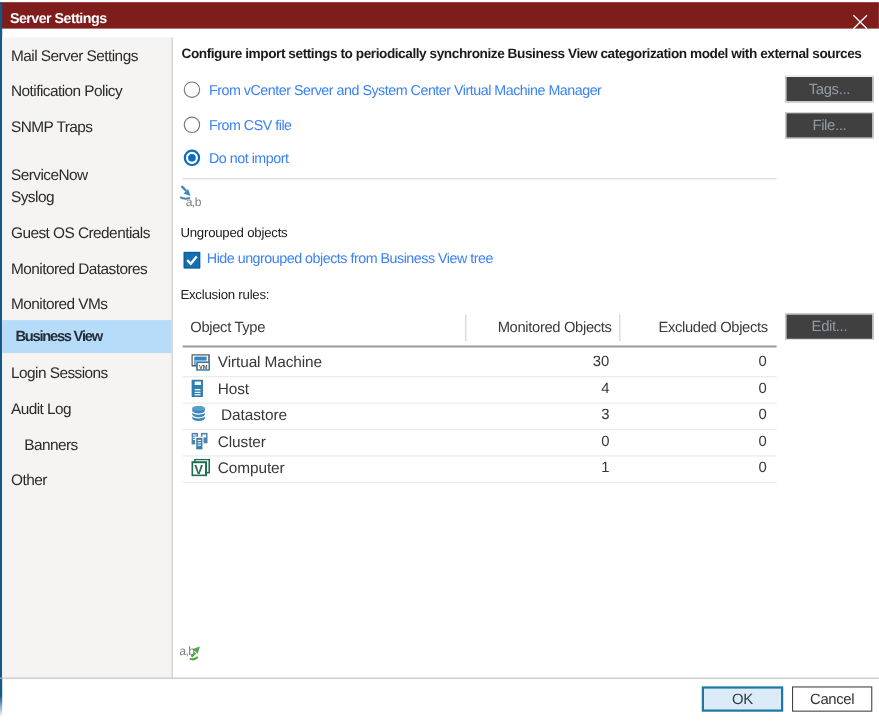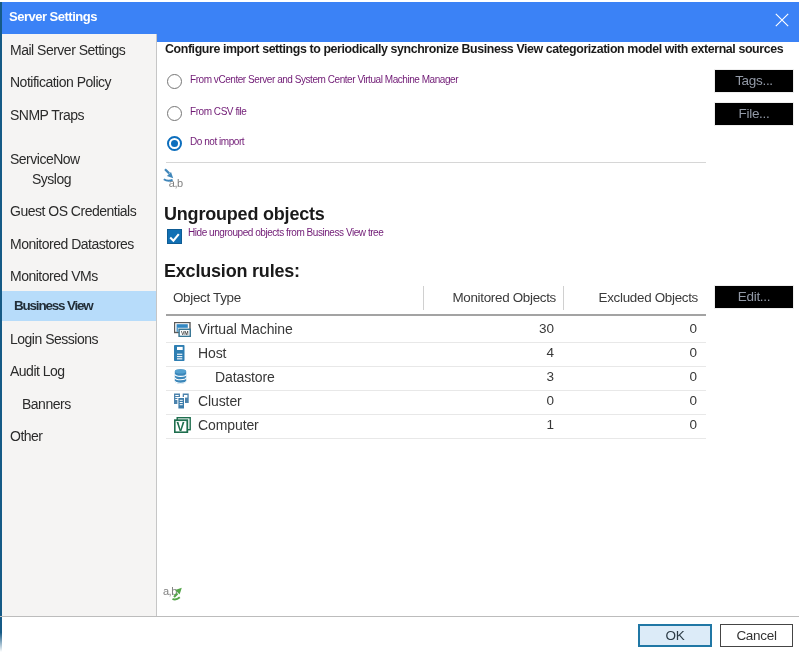--- a/index.html
+++ b/index.html
@@ -1,37 +1,37 @@
 <!DOCTYPE html>
 <html><head>
 <meta charset="utf-8">
 <style>
 * { margin:0; padding:0; box-sizing:border-box; }
 html,body { width:799px; height:655px; background:#ffffff; font-family:"Liberation Sans", sans-serif; overflow:hidden; }
 #dlg { position:absolute; left:0; top:0; width:799px; height:655px; background:#fff; }
-#titlebar { position:absolute; left:0; top:2px; width:799px; height:40px; background:#3b82f6; }
+#titlebar { position:absolute; left:0; top:2px; width:799px; height:24px; background:#7f1d1d; }
 #titletext { position:absolute; left:9px; top:7px; font-size:13px; font-weight:bold; color:#ffffff; letter-spacing:-0.5px; }
 #closex { position:absolute; left:774.5px; top:10.5px; }
 #leftborder { position:absolute; left:0; top:2px; width:2px; height:650px; background:linear-gradient(to bottom, #155a86 0%, #155a86 97%, rgba(21,90,134,0) 100%); }
 #sidebar { position:absolute; left:2px; top:34px; width:154px; height:582px; background:#f5f4f3; }
 #sideline { position:absolute; left:156px; top:34px; width:1px; height:582px; background:#c6c6c6; }
 .mi { position:absolute; left:2px; width:154px; height:32px; line-height:32px; padding-left:8px; font-size:14px; color:#2b2b2b; letter-spacing:-0.5px; }
 .mi.sel { background:#b7dcfa; font-weight:bold; color:#222e38; font-size:13.4px; letter-spacing:-1.15px; height:30px; line-height:30px; margin-top:1px; }
 .heading { position:absolute; font-weight:bold; color:#1a1a1a; font-size:12.4px; letter-spacing:-0.4px; white-space:nowrap; }
-.label { position:absolute; font-size:10px; color:#701a75; letter-spacing:-0.45px; white-space:nowrap; }
+.label { position:absolute; font-size:13px; color:#3b82f6; letter-spacing:-0.45px; white-space:nowrap; }
 .radio { position:absolute; width:15px; height:15px; border-radius:50%; border:1px solid #767676; background:#fff; }
 .radio.sel { border:2px solid #0c6ebd; }
 .radio.sel::after { content:""; position:absolute; left:2px; top:2px; width:7px; height:7px; border-radius:50%; background:#0c6ebd; }
 .btn { position:absolute; width:76px; height:23px; font-size:13.5px; text-align:center; line-height:21px; letter-spacing:-0.3px; }
-.btn.disabled { background:#000000; border:1px solid #eeeeee; color:#939aa7; width:80px; height:24px; line-height:22px; }
+.btn.disabled { background:#404040; border:1px solid #eeeeee; color:#939aa7; width:80px; height:24px; line-height:22px; }
 #okbtn { left:638px; top:624px; width:74px; height:23px; background:#dcebf8; border:2px solid #2077a5; color:#2b3a45; line-height:19px; }
 #cancelbtn { left:720px; top:624px; width:73px; height:23px; background:#ffffff; border:1px solid #454545; color:#333; }
 .link { position:absolute; font-size:12.8px; color:#2273b6; letter-spacing:-0.3px; white-space:nowrap; }
 #chk { position:absolute; left:167px; top:229px; width:15px; height:15px; background:#1170b4; border:1px solid #0f5c94; }
-.boldlab { position:absolute; font-weight:bold; font-size:18px; color:#1a1a1a; letter-spacing:-0.2px; }
+.boldlab { position:absolute; font-weight:normal; font-size:12px; color:#1a1a1a; letter-spacing:-0.2px; }
 .hline { position:absolute; height:1px; background:#d6d6d6; }
 .vline { position:absolute; width:1px; background:#d0d0d0; }
 .th { position:absolute; font-size:13.4px; color:#3a3a3a; letter-spacing:-0.3px; white-space:nowrap; }
 .num { position:absolute; font-size:13.5px; color:#383838; text-align:right; }
 .rowlab { position:absolute; font-size:14px; color:#383838; letter-spacing:-0.1px; white-space:nowrap; }
 .icon { position:absolute; }
 </style>
 </head>
 <body>
 <div id="dlg">
@@ -41,21 +41,21 @@
         <path d="M0.8 0.8 L13.2 13.2 M13.2 0.8 L0.8 13.2" stroke="#ffffff" stroke-width="1.15"></path>
       </svg>
   </div>
   <div id="leftborder"></div>
   <div id="sidebar"></div>
   <div id="sideline"></div>
   <div class="mi" style="top:34px;">Mail Server Settings</div>
   <div class="mi" style="top:66px;">Notification Policy</div>
   <div class="mi" style="top:98.5px;">SNMP Traps</div>
   <div class="mi" style="top:130.5px;margin-top:12px;">ServiceNow</div>
-  <div class="mi" style="top:163px;margin-left:22px;">Syslog</div>
+  <div class="mi" style="top:163px;">Syslog</div>
   <div class="mi" style="top:195px;">Guest OS Credentials</div>
   <div class="mi" style="top:227.5px;">Monitored Datastores</div>
   <div class="mi" style="top:259.5px;">Monitored VMs</div>
   <div class="mi sel" style="top:290px;padding-left:12px;">Business View</div>
   <div class="mi" style="top:322.5px;">Login Sessions</div>
   <div class="mi" style="top:355px;">Audit Log</div>
   <div class="mi" style="top:387.5px;padding-left:20px;">Banners</div>
   <div class="mi" style="top:420px;">Other</div>
 
   <div class="heading" style="left:165px; top:42px;">Configure import settings to periodically synchronize Business View categorization model with external sources</div>
@@ -100,21 +100,21 @@
   <div class="rowlab" style="left:198px; top:320.5px;">Virtual Machine</div>
   <div class="num" style="left:454px; top:320.5px; width:100px;">30</div>
   <div class="num" style="left:597px; top:320.5px; width:100px;">0</div>
   <div class="hline" style="left:166px; top:342px; width:540px; background:#e8e8e8;"></div>
 
   <div class="rowlab" style="left:198px; top:344.5px;">Host</div>
   <div class="num" style="left:454px; top:344.5px; width:100px;">4</div>
   <div class="num" style="left:597px; top:344.5px; width:100px;">0</div>
   <div class="hline" style="left:166px; top:366px; width:540px; background:#e8e8e8;"></div>
 
-  <div class="rowlab" style="left:215px; top:368.5px;">Datastore</div>
+  <div class="rowlab" style="left:201px; top:368.5px;">Datastore</div>
   <div class="num" style="left:454px; top:368.5px; width:100px;">3</div>
   <div class="num" style="left:597px; top:368.5px; width:100px;">0</div>
   <div class="hline" style="left:166px; top:390px; width:540px; background:#e8e8e8;"></div>
 
   <div class="rowlab" style="left:198px; top:392.5px;">Cluster</div>
   <div class="num" style="left:454px; top:392.5px; width:100px;">0</div>
   <div class="num" style="left:597px; top:392.5px; width:100px;">0</div>
   <div class="hline" style="left:166px; top:414px; width:540px; background:#e8e8e8;"></div>
 
   <div class="rowlab" style="left:198px; top:416.5px;">Computer</div>

